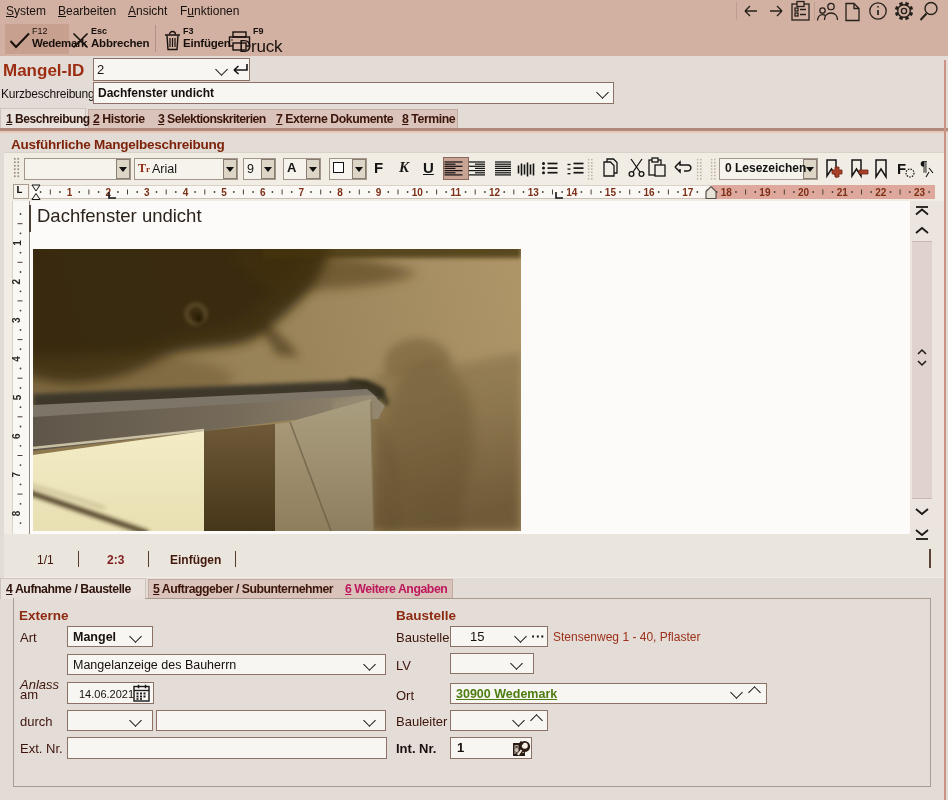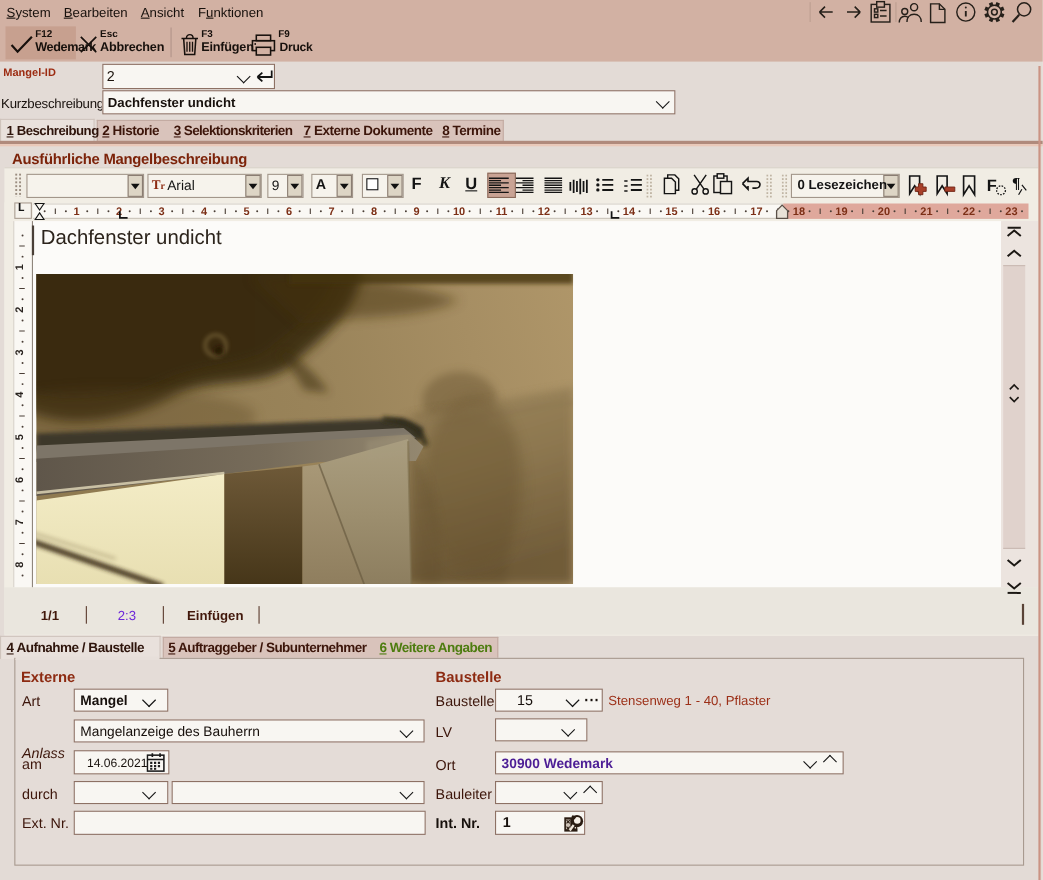--- a/index.html
+++ b/index.html
@@ -74,21 +74,21 @@
 
 <div class="abs" style="left:736px;top:2px;width:1px;height:18px;background:#bc9e90;"></div>
 <div class="abs" style="left:814px;top:2px;width:1px;height:18px;background:#bc9e90;"></div>
 
 <div class="abs" style="left:5px;top:24px;width:64px;height:30px;background:#c7a08f;"></div>
 <div class="abs" style="left:9px;top:32px;">
     <svg width="22" height="17" viewBox="0 0 22 17">
       <path d="M1.5,9 L7,15 L20,1.5" fill="none" stroke="#17100c" stroke-width="2"></path>
     </svg>
   </div>
-<div class="abs" style="left:32px;top:26px;font-size:9px;font-weight:bold;color:#17100c;text-align:center;">F12</div>
+<div class="abs" style="left:32px;top:26px;font-size:9px;font-weight:normal;color:#17100c;text-align:center;">F12</div>
 <div class="abs" style="left:32px;top:37px;font-size:11.5px;font-weight:bold;letter-spacing:-0.35px;color:#17100c;">Wedemark</div>
 <div class="abs" style="left:72px;top:32px;">
     <svg width="17" height="17" viewBox="0 0 17 17">
       <path d="M1.5,1.5 L15.5,15.5 M15.5,1.5 L1.5,15.5" fill="none" stroke="#17100c" stroke-width="1.6"></path>
     </svg>
   </div>
 <div class="abs" style="left:91px;top:26px;font-size:9px;font-weight:bold;color:#17100c;">Esc</div>
 <div class="abs" style="left:91px;top:37px;font-size:11.5px;font-weight:bold;letter-spacing:-0.2px;color:#17100c;">Abbrechen</div>
 <div class="abs" style="left:155px;top:25px;width:1px;height:27px;background:#b2938a;"></div>
 <div class="abs" style="left:164px;top:30px;">
@@ -107,23 +107,23 @@
     <svg width="24" height="20" viewBox="0 0 24 20">
 <g fill="none" stroke="#17100c" stroke-width="1.4">
 <rect x="5" y="1" width="13" height="5"></rect>
 <rect x="1.5" y="6" width="20" height="9"></rect>
 <rect x="5" y="12" width="13" height="7" fill="#d2b1a3"></rect>
 <circle cx="4" cy="9" r="0.8" fill="#17100c" stroke="none"></circle>
 </g>
     </svg>
   </div>
 <div class="abs" style="left:253px;top:26px;font-size:9px;font-weight:bold;color:#17100c;">F9</div>
-<div class="abs" style="left:254px;top:37px;font-size:11px;font-weight:bold;letter-spacing:-0.2px;color:#17100c;">Druck</div>
-
-<div class="abs bold red" style="left:3px;top:61px;font-size:10px;">Mangel-ID</div>
+<div class="abs" style="left:239px;top:37px;font-size:17px;font-weight:normal;letter-spacing:-0.2px;color:#17100c;">Druck</div>
+
+<div class="abs bold red" style="left:3px;top:61px;font-size:17px;">Mangel-ID</div>
 <div class="fld" style="left:93px;top:58px;width:157px;height:23px;"></div>
 <div class="abs" style="left:97px;top:62px;font-size:13px;color:#1b120c;">2</div>
 <div class="cd" style="left:217px;top:65px;"></div>
 <div class="abs" style="left:231px;top:63px;">
     <svg width="18" height="13" viewBox="0 0 18 13">
       <path d="M16,1 v6 H3 M3,7 l4.5,-4 M3,7 l4.5,4" fill="none" stroke="#141414" stroke-width="1.6"></path>
     </svg>
   </div>
 
 <div class="abs" style="left:1px;top:87px;width:92px;overflow:hidden;font-size:12px;letter-spacing:-0.2px;color:#17100c;white-space:nowrap;">Kurzbeschreibung</div>
@@ -477,23 +477,23 @@
 
 <path d="M256,173 L338,150 L341,282 L298,282 Z" fill="url(#memG)"></path>
 <path d="M257,173 L298,282" stroke="#6a5c41" stroke-width="1.6" opacity="0.7"></path>
 <path d="M338,152 L341,282" stroke="#7a6b49" stroke-width="2" opacity="0.6"></path>
 
 <path d="M300,152 L340,145 L336,165 L300,170 Z" fill="#a79c80" opacity="0.3" filter="url(#b2)"></path>
 </svg>
     </div>
   </div>
 <div class="abs" style="left:4px;top:534px;width:940px;height:43px;background:#eae6de;"></div>
-<div class="abs" style="left:37px;top:553px;font-size:12px;font-weight:700;color:#42180b;">1/1</div>
+<div class="abs" style="left:37px;top:553px;font-size:12px;font-weight:400;color:#42180b;">1/1</div>
 <div class="abs" style="left:78px;top:551px;width:1px;height:16px;background:#5a3a2d;"></div>
-<div class="abs" style="left:107px;top:553px;font-size:12px;font-weight:400;color:#6d28d9;">2:3</div>
+<div class="abs" style="left:107px;top:553px;font-size:12px;font-weight:700;color:#7f1d1d;">2:3</div>
 <div class="abs" style="left:148px;top:551px;width:1px;height:16px;background:#5a3a2d;"></div>
 <div class="abs" style="left:170px;top:553px;font-size:12px;font-weight:700;color:#42180b;">Einfügen</div>
 <div class="abs" style="left:235px;top:551px;width:1px;height:16px;background:#5a3a2d;"></div>
 <div class="abs" style="left:929px;top:549px;width:2px;height:19px;background:#5a4337;"></div>
 
 <div class="abs" style="left:910px;top:201px;width:34px;height:350px;">
 <div class="abs" style="left:0;top:0;width:34px;height:333px;background:#ece4df;"></div>
 <div class="abs" style="left:2px;top:40px;width:20px;height:256px;background:#e0d2cc;border-top:1px solid #c9b9b2;border-bottom:1px solid #c9b9b2;"></div>
 <svg class="abs" style="left:0;top:0;" width="34" height="350" viewBox="0 0 34 350">
 <path d="M6,6 h12" stroke="#1c1814" stroke-width="1.8" fill="none"></path>
@@ -504,21 +504,21 @@
 <path d="M6,308 l6,5 6,-5" stroke="#1c1814" stroke-width="1.8" fill="none"></path>
 <path d="M6,329 l6,5 6,-5" stroke="#1c1814" stroke-width="1.8" fill="none"></path>
 <path d="M6,338 h12" stroke="#1c1814" stroke-width="1.8" fill="none"></path>
 </svg>
 </div>
 
 <div class="abs" style="left:148px;top:579px;width:305px;height:19px;background:#d9c3bb;border:1px solid #c3aba2;border-bottom:none;box-sizing:border-box;"></div>
 <div class="abs" style="left:0px;top:578px;width:146px;height:21px;background:#e9e1dc;border:1px solid #cfc4bc;border-bottom:none;box-sizing:border-box;"></div>
 <div class="abs" style="left:6px;top:582px;font-size:12.3px;font-weight:600;letter-spacing:-0.45px;color:#2e140b;"><u>4</u> Aufnahme / Baustelle</div>
 <div class="abs" style="left:153px;top:582px;font-size:12.3px;font-weight:600;letter-spacing:-0.5px;color:#3c150a;"><u>5</u> Auftraggeber / Subunternehmer</div>
-<div class="abs" style="left:345px;top:582px;font-size:12.3px;font-weight:600;letter-spacing:-0.45px;color:#4d7c0f;"><u>6</u> Weitere Angaben</div>
+<div class="abs" style="left:345px;top:582px;font-size:12.3px;font-weight:600;letter-spacing:-0.45px;color:#be185d;"><u>6</u> Weitere Angaben</div>
 
 <div class="abs" style="left:13px;top:598px;width:918px;height:189px;border:1px solid #a89a8f;box-sizing:border-box;background:#e4dcd7;"></div>
 <div class="abs" style="left:14px;top:597px;width:131px;height:3px;background:#e7dfda;"></div>
 
 <div class="abs bold red" style="left:19px;top:608px;font-size:13.5px;color:#8d2b12;">Externe</div>
 <div class="lbl" style="left:20px;top:630px;">Art</div>
 <div class="fld" style="left:67px;top:626px;width:86px;height:21px;"></div>
 <div class="abs" style="left:73px;top:630px;font-size:12.5px;font-weight:600;color:#17100c;">Mangel</div>
 <div class="cd" style="left:131px;top:632px;"></div>
 
@@ -564,21 +564,21 @@
 <div class="cd" style="left:516px;top:632px;"></div>
 <div class="abs" style="left:531px;top:629px;font-size:13px;font-weight:bold;color:#17100c;letter-spacing:0.5px;">⋅⋅⋅</div>
 <div class="abs" style="left:553px;top:630px;font-size:12px;color:#9c3018;">Stensenweg 1 - 40, Pflaster</div>
 
 <div class="lbl" style="left:396px;top:658px;">LV</div>
 <div class="fld" style="left:450px;top:653px;width:84px;height:21px;"></div>
 <div class="cd" style="left:512px;top:659px;"></div>
 
 <div class="lbl" style="left:396px;top:688px;">Ort</div>
 <div class="fld" style="left:450px;top:683px;width:317px;height:21px;"></div>
-<div class="abs" style="left:456px;top:687px;font-size:12.5px;font-weight:600;color:#4c1d95;">30900 Wedemark</div>
+<div class="abs" style="left:456px;top:687px;font-size:12.5px;font-weight:600;color:#4d7c0f;text-decoration:underline;">30900 Wedemark</div>
 <div class="cd" style="left:732px;top:688px;"></div>
 <div class="cu" style="left:750px;top:688px;"></div>
 
 <div class="lbl" style="left:396px;top:714px;">Bauleiter</div>
 <div class="fld" style="left:450px;top:710px;width:98px;height:21px;"></div>
 <div class="cd" style="left:514px;top:716px;"></div>
 <div class="cu" style="left:532px;top:716px;"></div>
 
 <div class="abs bold" style="left:396px;top:741px;font-size:13px;color:#17100c;">Int. Nr.</div>
 <div class="fld" style="left:450px;top:737px;width:82px;height:22px;"></div>

